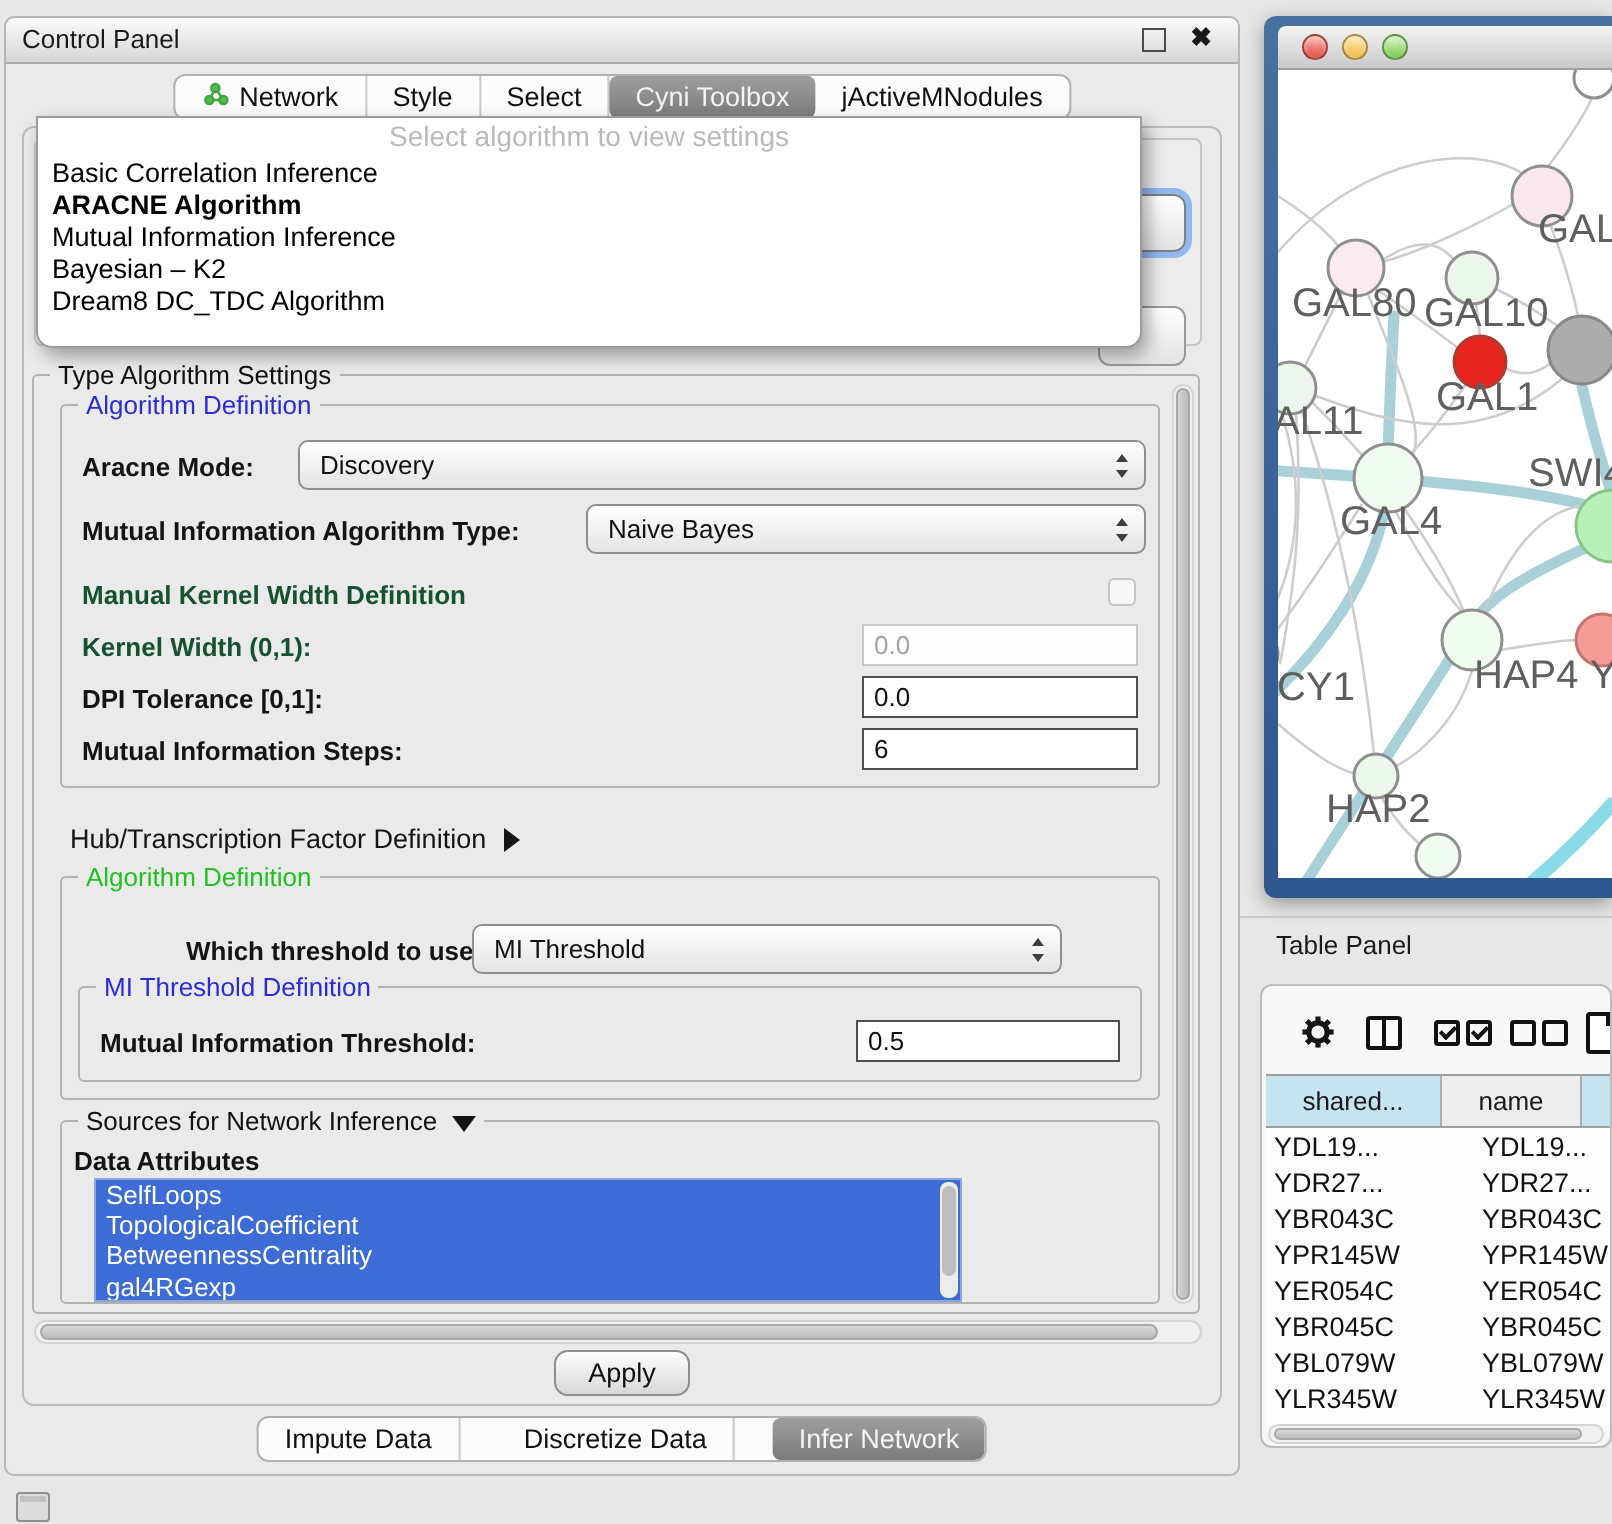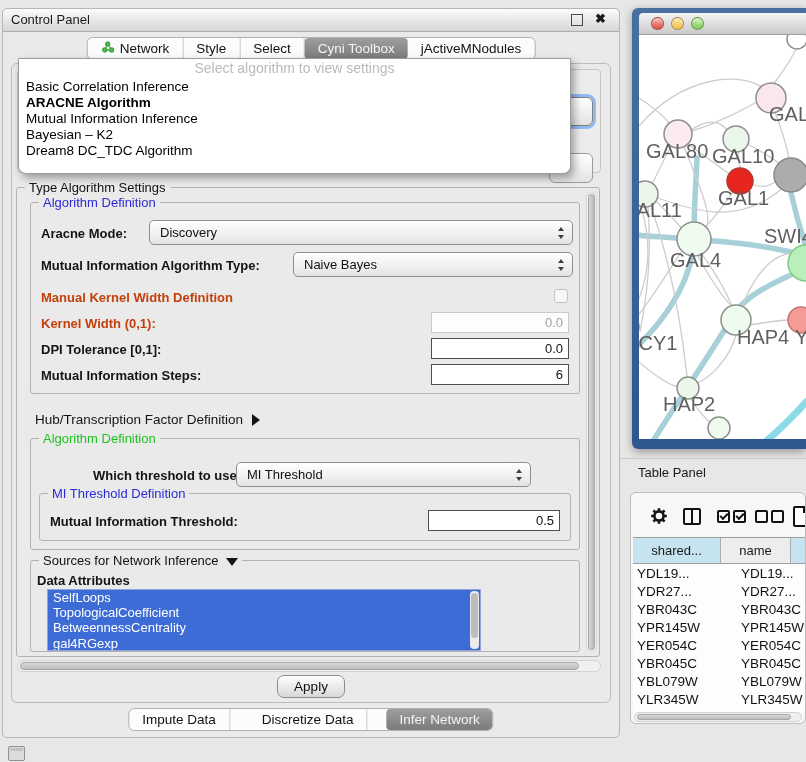--- a/index.html
+++ b/index.html
@@ -63,38 +63,38 @@
   .pitem.b{font-weight:bold;}
   
   .group{position:absolute;border:1px solid #B2B2B2;border-radius:3px;box-sizing:border-box;}
   .group > .legend{
     position:absolute;top:-8px;left:8px;background:#EAEAEA;padding:0 4px;
     font-size:13px;color:#111;white-space:nowrap;
   }
   .legend.blue{color:#2B2BD5;}
   .legend.green{color:#21C121;}
   .lbl{position:absolute;font-size:13px;font-weight:bold;color:#141414;white-space:nowrap;}
-  .lbl.dis{color:#c2410c;}
+  .lbl.dis{color:#14532d;}
   .lbl.plain{font-weight:normal;}
   
   .combo{
     position:absolute;height:25px;border:1px solid #8F8F8F;border-radius:5px;
     background:linear-gradient(#FFFFFF,#E4E4E4);box-sizing:border-box;
     display:flex;align-items:center;padding:0 24px 0 10px;font-size:13px;
   }
   .combo .cval{white-space:nowrap;overflow:hidden;}
   .arr{position:absolute;right:6px;top:50%;margin-top:-6px;width:9px;height:12px;}
   .arr::before{content:"";position:absolute;left:1px;top:0;
     border-left:3.5px solid transparent;border-right:3.5px solid transparent;border-bottom:4.5px solid #3E3E3E;}
   .arr::after{content:"";position:absolute;left:1px;bottom:0;
     border-left:3.5px solid transparent;border-right:3.5px solid transparent;border-top:4.5px solid #3E3E3E;}
   
   .num{
     position:absolute;height:21px;border:1px solid #4F4F4F;background:#FFF;
-    text-align:right;font-size:13px;padding:0 5px;box-sizing:border-box;
+    text-align:left;font-size:13px;padding:0 5px;box-sizing:border-box;
     font-family:"Liberation Sans",sans-serif;color:#111;
   }
   .num.dis{border-color:#C9C9C9;color:#A3A3A3;background:#FDFDFD;}
   .chk-dis{
     position:absolute;width:14px;height:14px;border:1px solid #C3C3C3;border-radius:3px;
     background:#F7F7F7;box-sizing:border-box;
   }
   .tri-r{display:inline-block;width:0;height:0;border-top:6px solid transparent;
     border-bottom:6px solid transparent;border-left:8px solid #141414;margin-left:9px;vertical-align:-2px;}
   .tri-d{display:inline-block;width:0;height:0;border-left:6px solid transparent;

